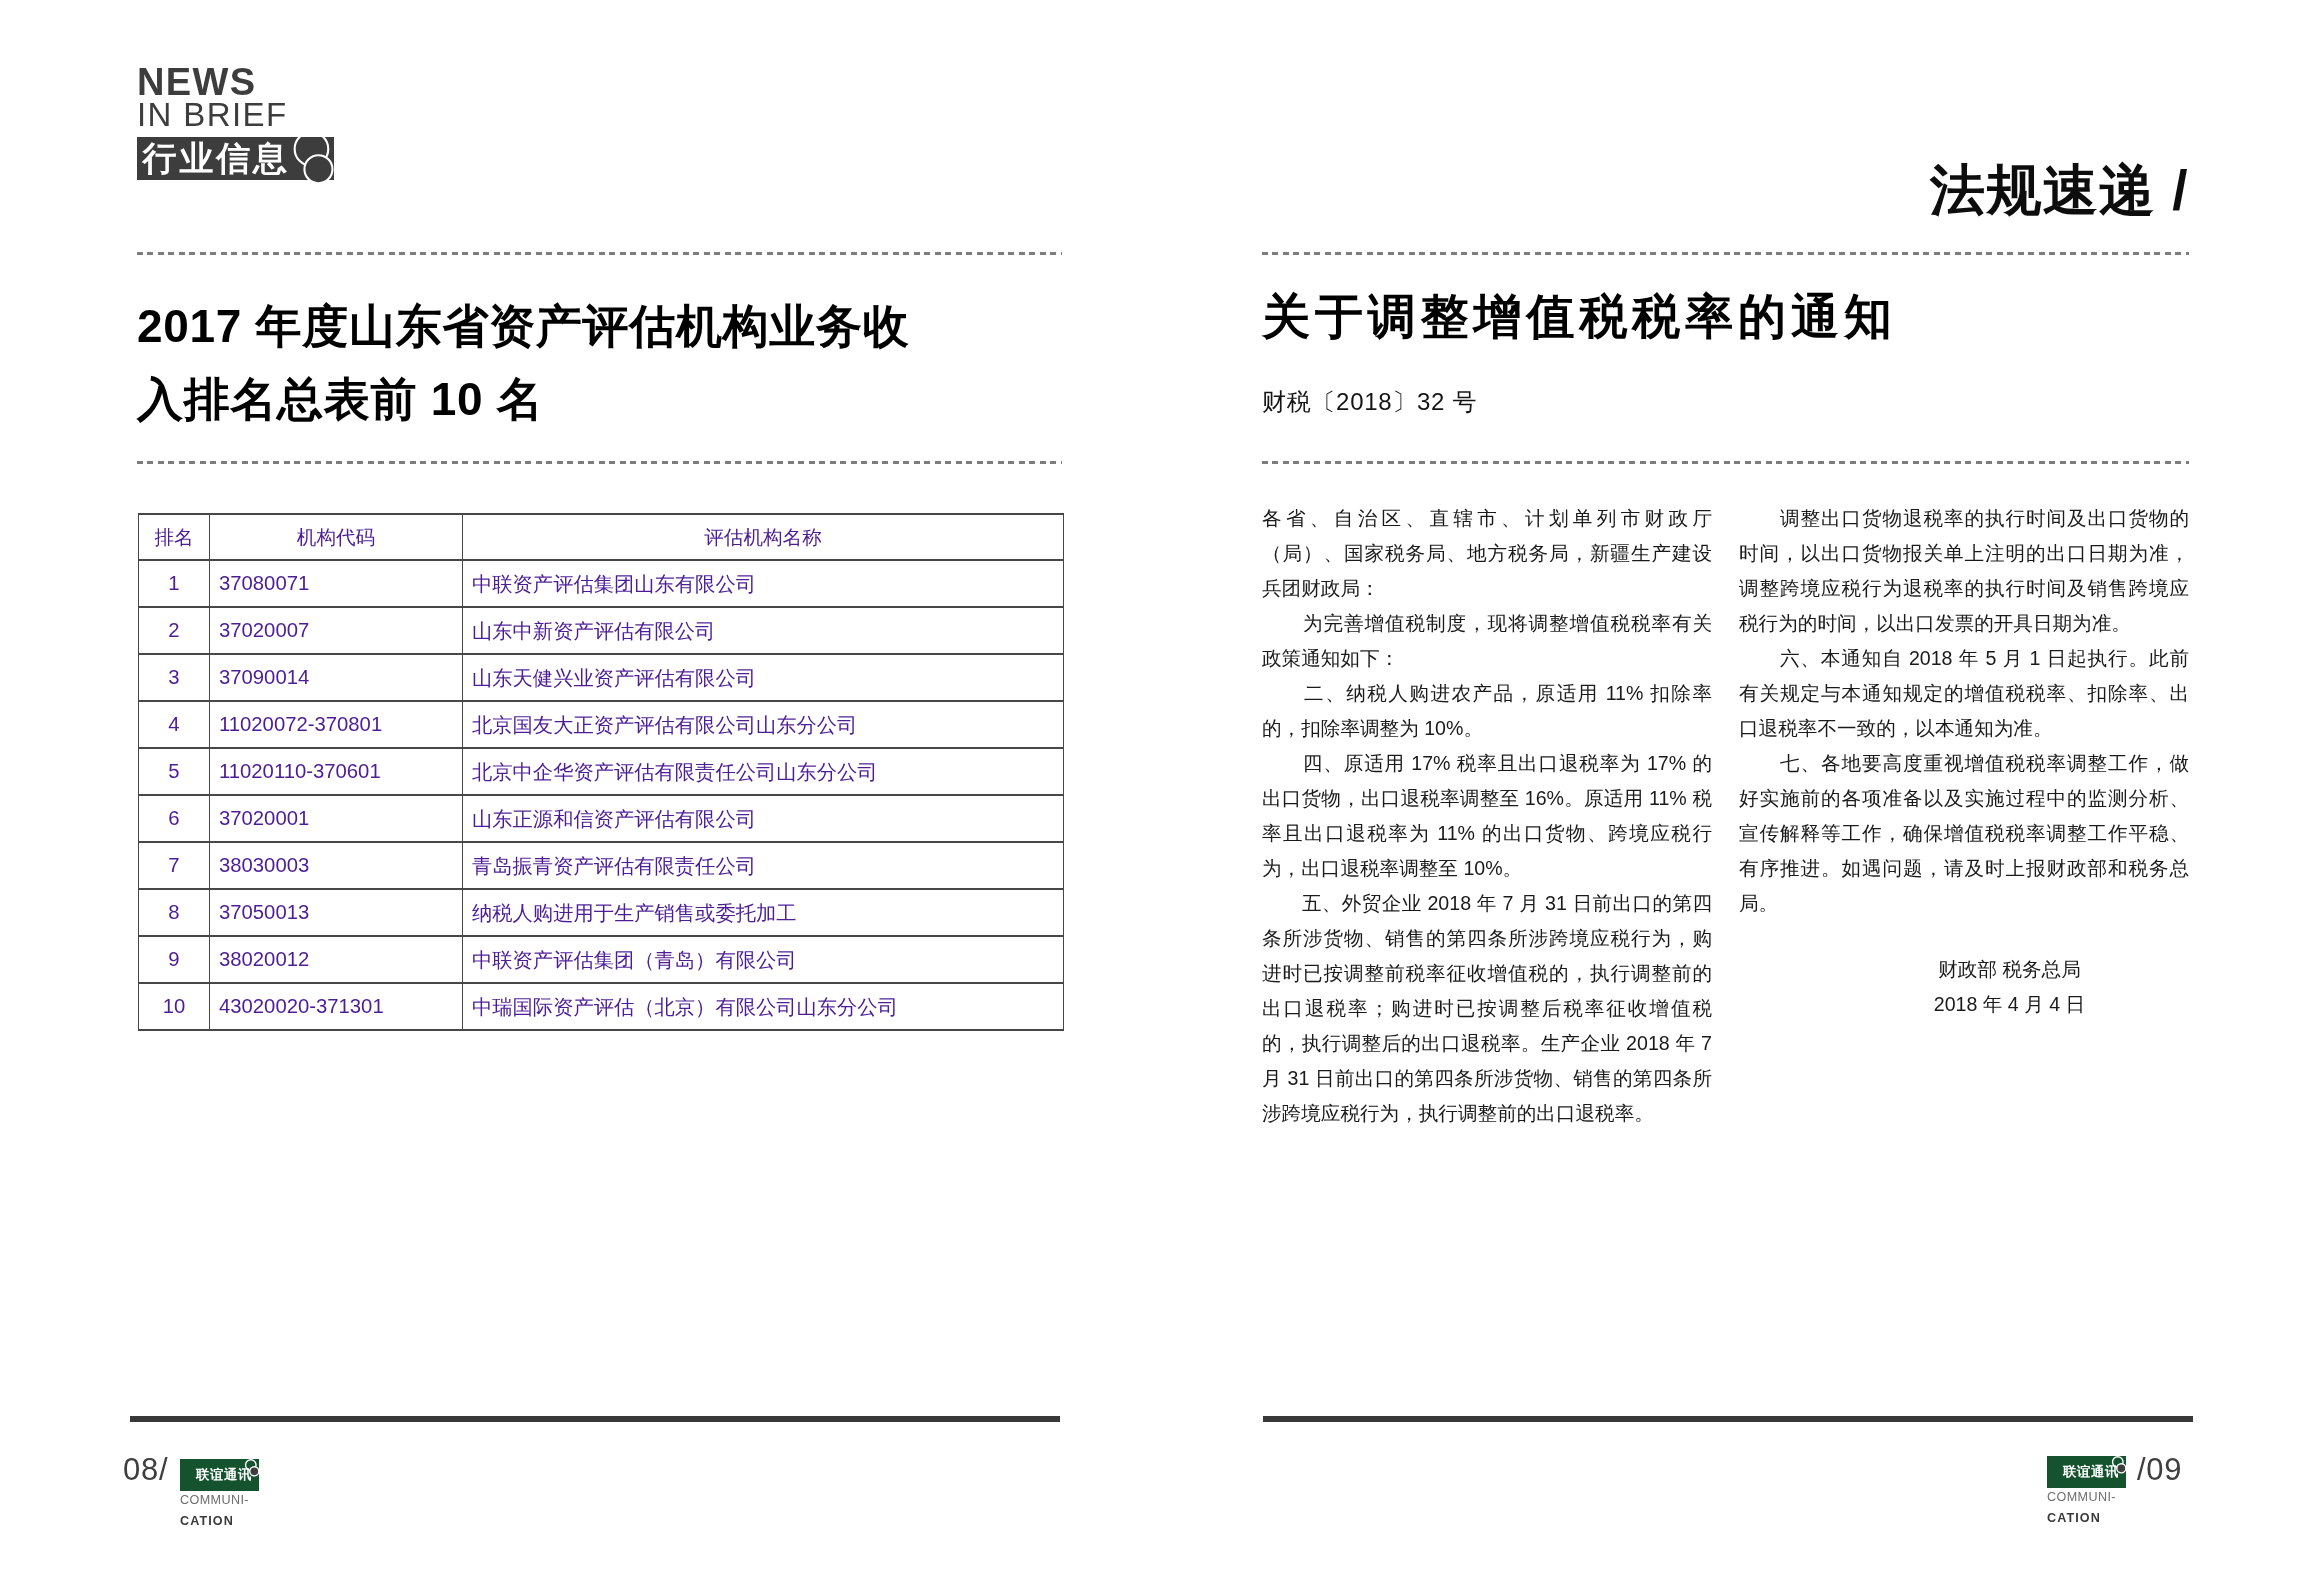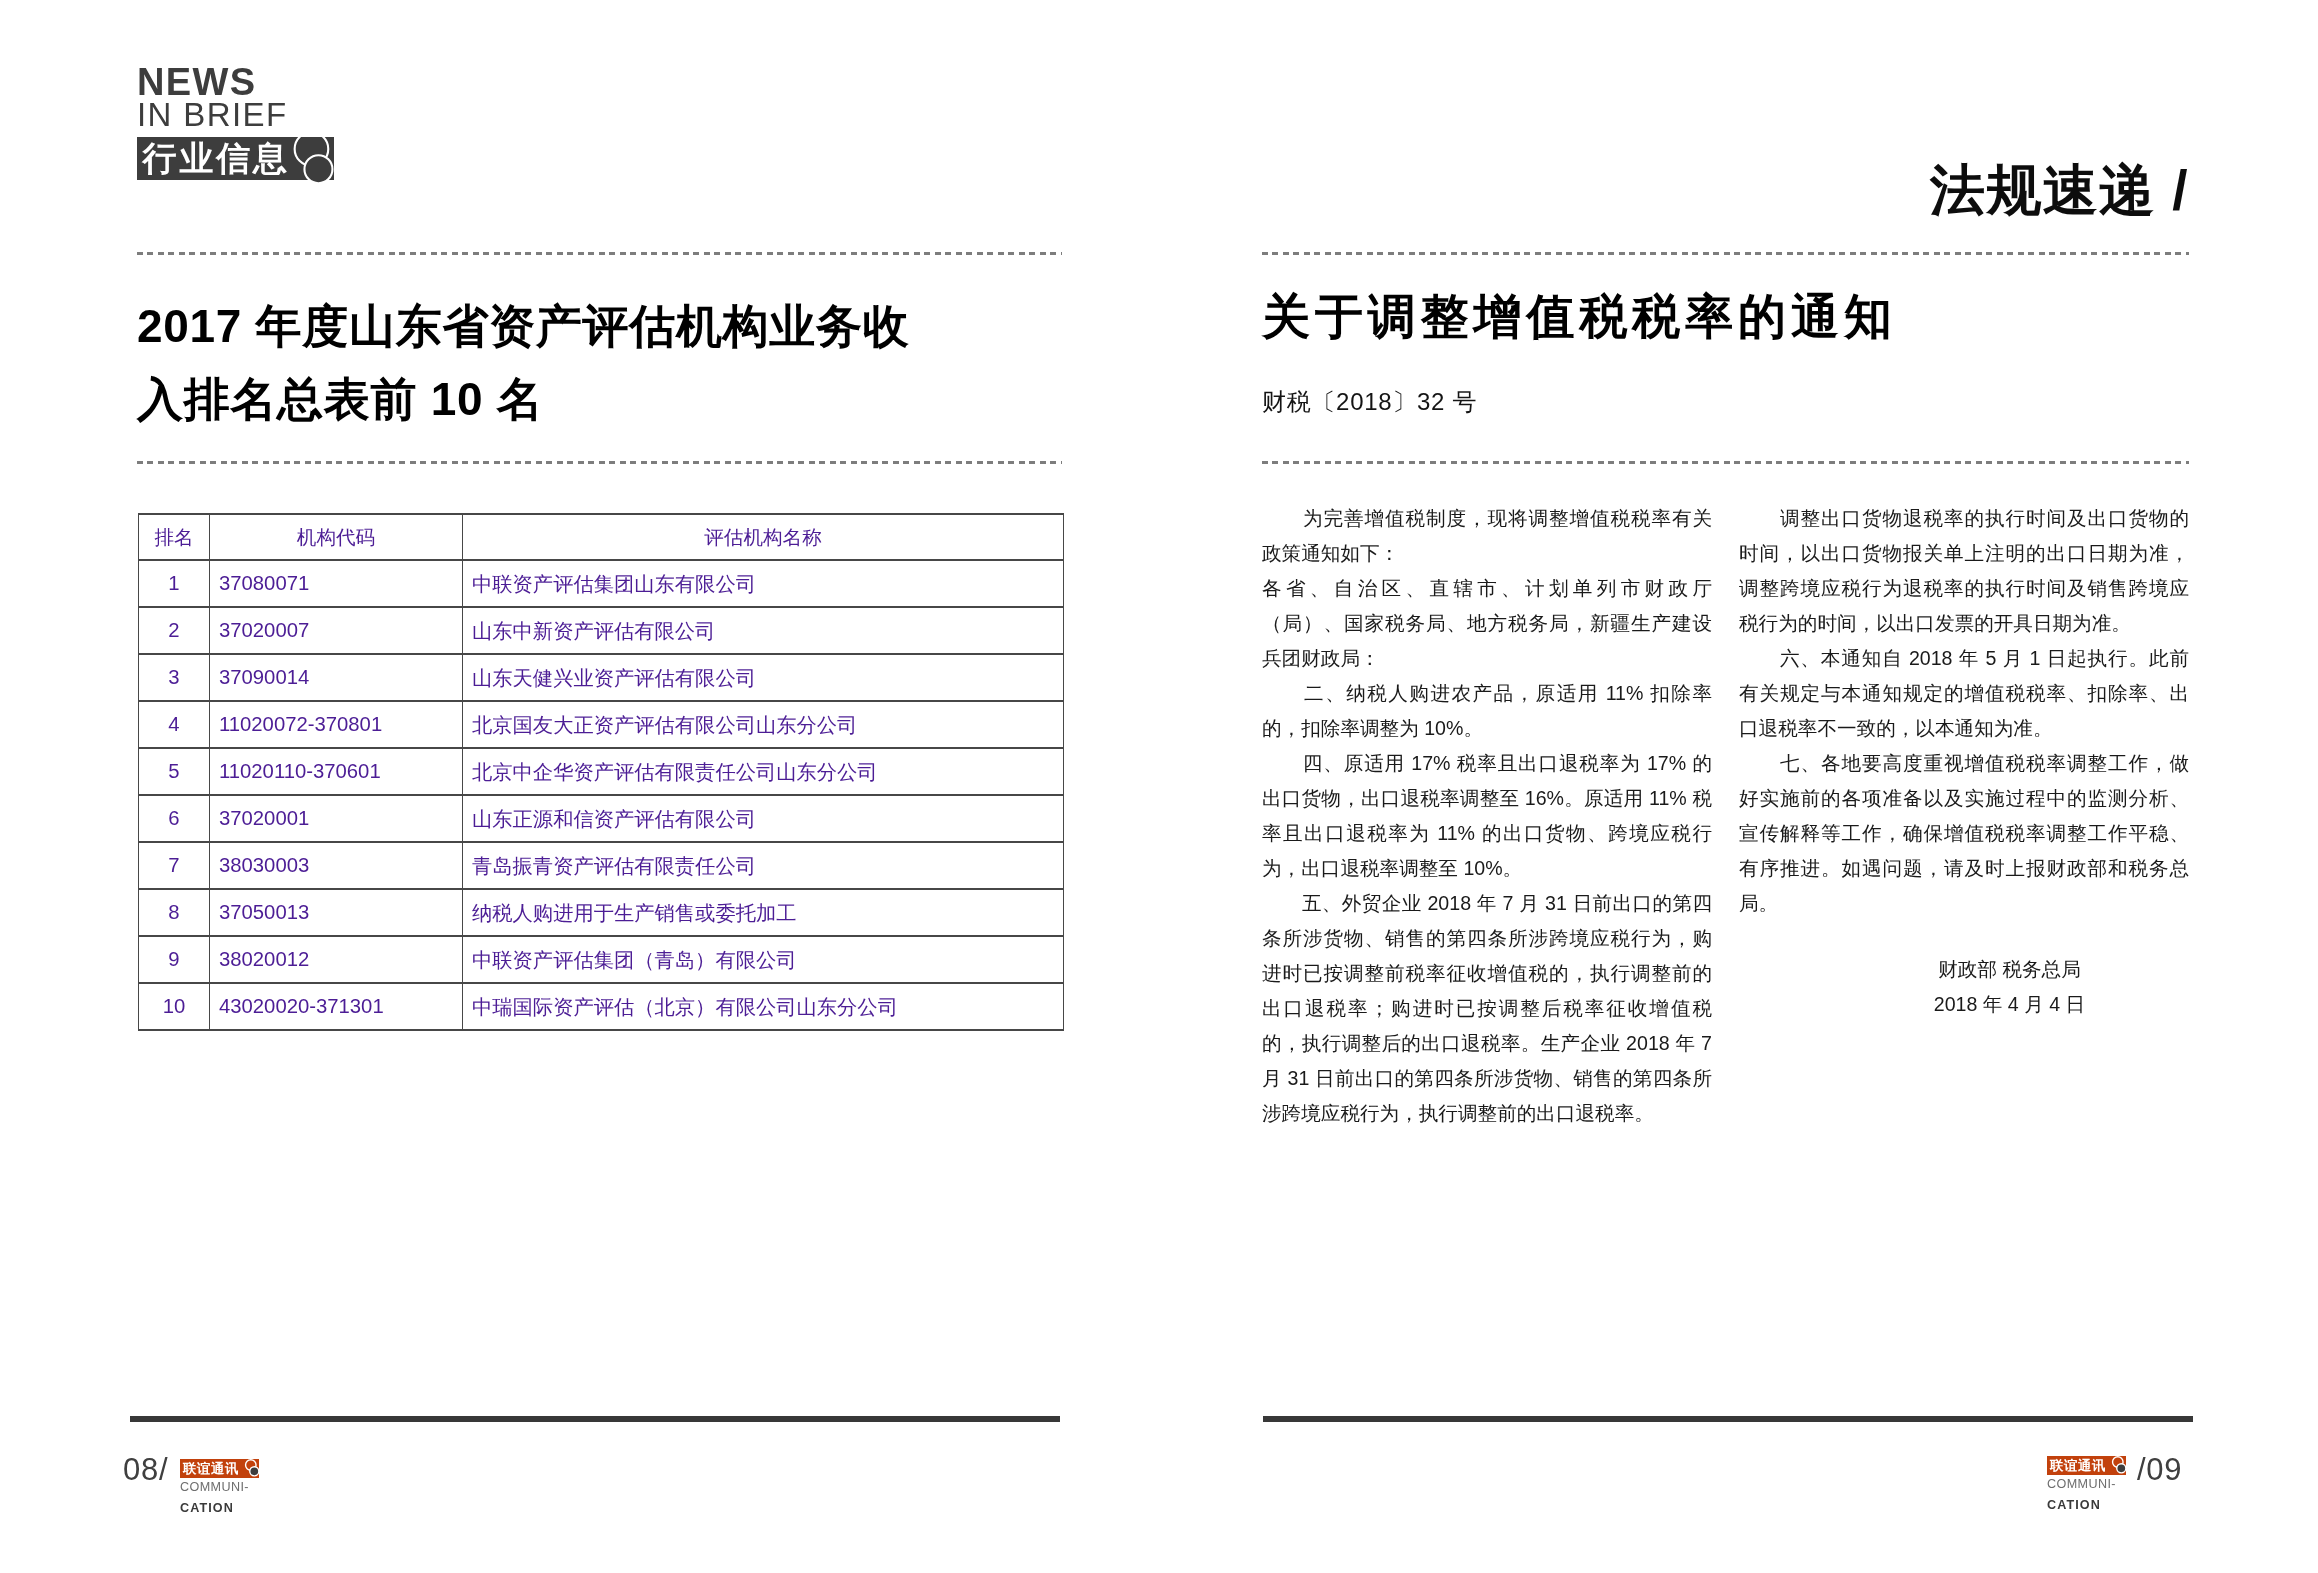--- a/index.html
+++ b/index.html
@@ -81,23 +81,23 @@
   .rule { position:absolute; top:1416px; height:5.6px; background:#383838; }
   .rule-l { left:130px;  width:930px; }
   .rule-r { left:1263px; width:930px; }
   .pageno { position:absolute; top:1454px; font-size:31px; font-weight:300; color:#3f3f3f; letter-spacing:0.7px; line-height:1; }
   .pageno-l { left:123px; }
   .pageno-r { left:2137px; }
   .minilogo { position:absolute; width:91px; }
   .minilogo-l { left:180px; top:1459px; }
   .minilogo-r { left:2047px; top:1456px; }
   .minilogo-box {
-    position:relative; width:79px; height:19px; background:#c2410c;
+    position:relative; width:79px; height:32px; background:#14532d;
     color:#fff; font-size:13.3px; font-weight:700; letter-spacing:0.7px;
-    display:flex; align-items:center; padding-left:3px; overflow:visible;
+    display:flex; align-items:center; padding-left:16px; overflow:visible;
   }
   .minilogo-box svg { position:absolute; right:-2.8px; top:-1.4px; overflow:visible; }
   .minilogo-en1 { margin-top:2.8px; font-size:12.6px; font-weight:300; color:#6e6e6e; letter-spacing:0.4px; line-height:1; }
   .minilogo-en2 { margin-top:9px; font-size:12.6px; font-weight:800; color:#3a3a3a; letter-spacing:1.1px; line-height:1; }
 </style>
 </head>
 <body>
 
 <div class="page">
 
@@ -189,22 +189,22 @@
         <td class="c-code">43020020-371301</td>
         <td class="c-name">中瑞国际资产评估（北京）有限公司山东分公司</td>
       </tr>
     </tbody>
   </table>
 
   <div class="r-title">关于调整增值税税率的通知</div>
   <div class="r-docnum">财税〔2018〕32 号</div>
 
   <div class="bodycol col1">
+    <p>各省、自治区、直辖市、计划单列市财政厅（局）、国家税务局、地方税务局，新疆生产建设兵团财政局：</p>
     <p>　　为完善增值税制度，现将调整增值税税率有关政策通知如下：</p>
-    <p>各省、自治区、直辖市、计划单列市财政厅（局）、国家税务局、地方税务局，新疆生产建设兵团财政局：</p>
     <p>　　二、纳税人购进农产品，原适用 11% 扣除率的，扣除率调整为 10%。</p>
     <p>　　四、原适用 17% 税率且出口退税率为 17% 的出口货物，出口退税率调整至 16%。原适用 11% 税率且出口退税率为 11% 的出口货物、跨境应税行为，出口退税率调整至 10%。</p>
     <p>　　五、外贸企业 2018 年 7 月 31 日前出口的第四条所涉货物、销售的第四条所涉跨境应税行为，购进时已按调整前税率征收增值税的，执行调整前的出口退税率；购进时已按调整后税率征收增值税的，执行调整后的出口退税率。生产企业 2018 年 7 月 31 日前出口的第四条所涉货物、销售的第四条所涉跨境应税行为，执行调整前的出口退税率。</p>
   </div>
 
   <div class="bodycol col2">
     <p>　　调整出口货物退税率的执行时间及出口货物的时间，以出口货物报关单上注明的出口日期为准，调整跨境应税行为退税率的执行时间及销售跨境应税行为的时间，以出口发票的开具日期为准。</p>
     <p>　　六、本通知自 2018 年 5 月 1 日起执行。此前有关规定与本通知规定的增值税税率、扣除率、出口退税率不一致的，以本通知为准。</p>
     <p>　　七、各地要高度重视增值税税率调整工作，做好实施前的各项准备以及实施过程中的监测分析、宣传解释等工作，确保增值税税率调整工作平稳、有序推进。如遇问题，请及时上报财政部和税务总局。</p>
     <div class="signature">

